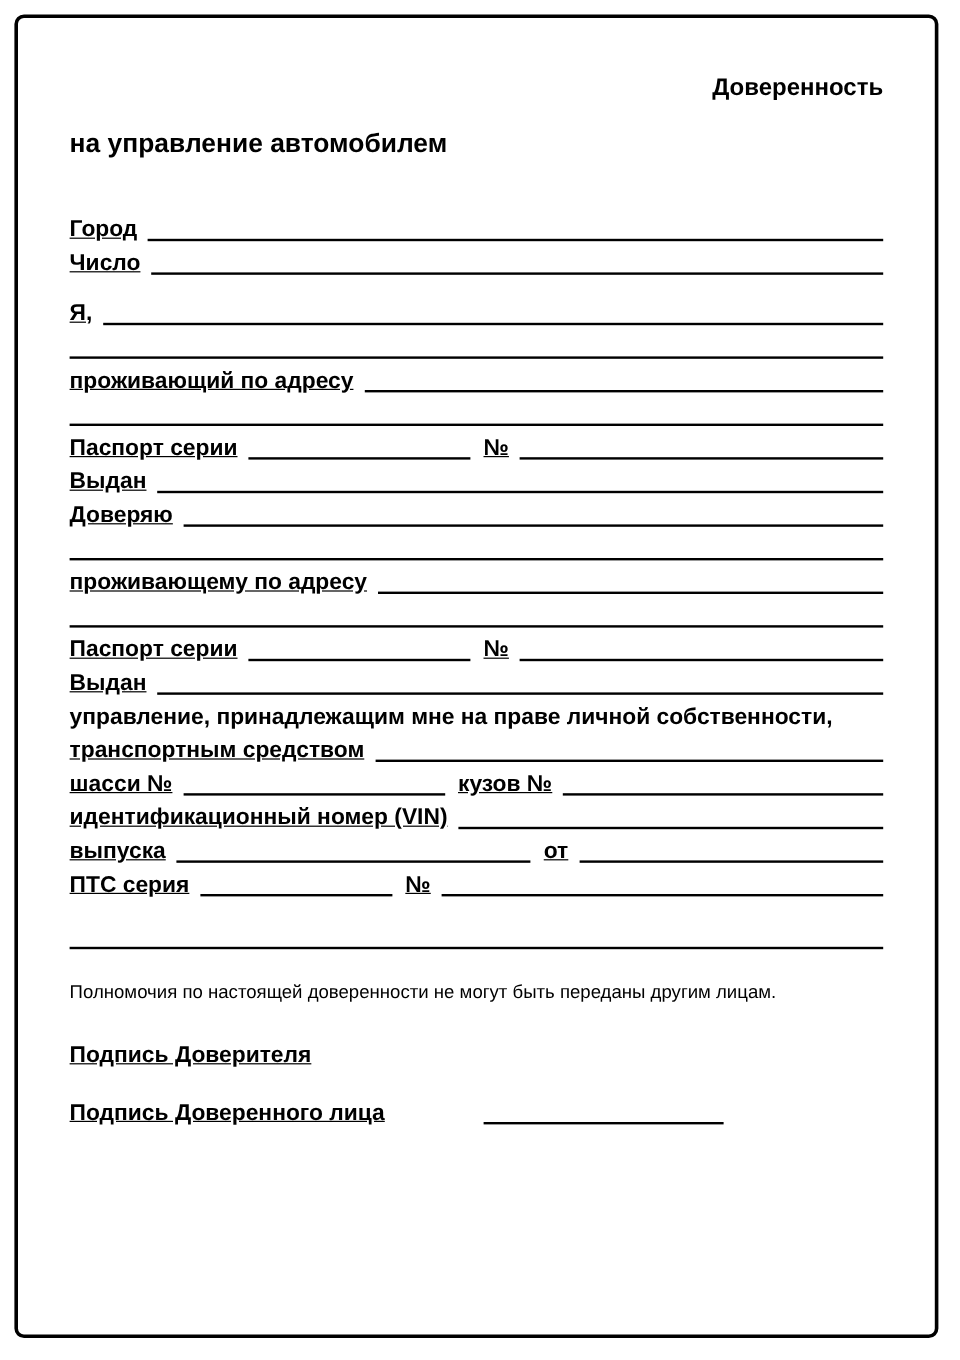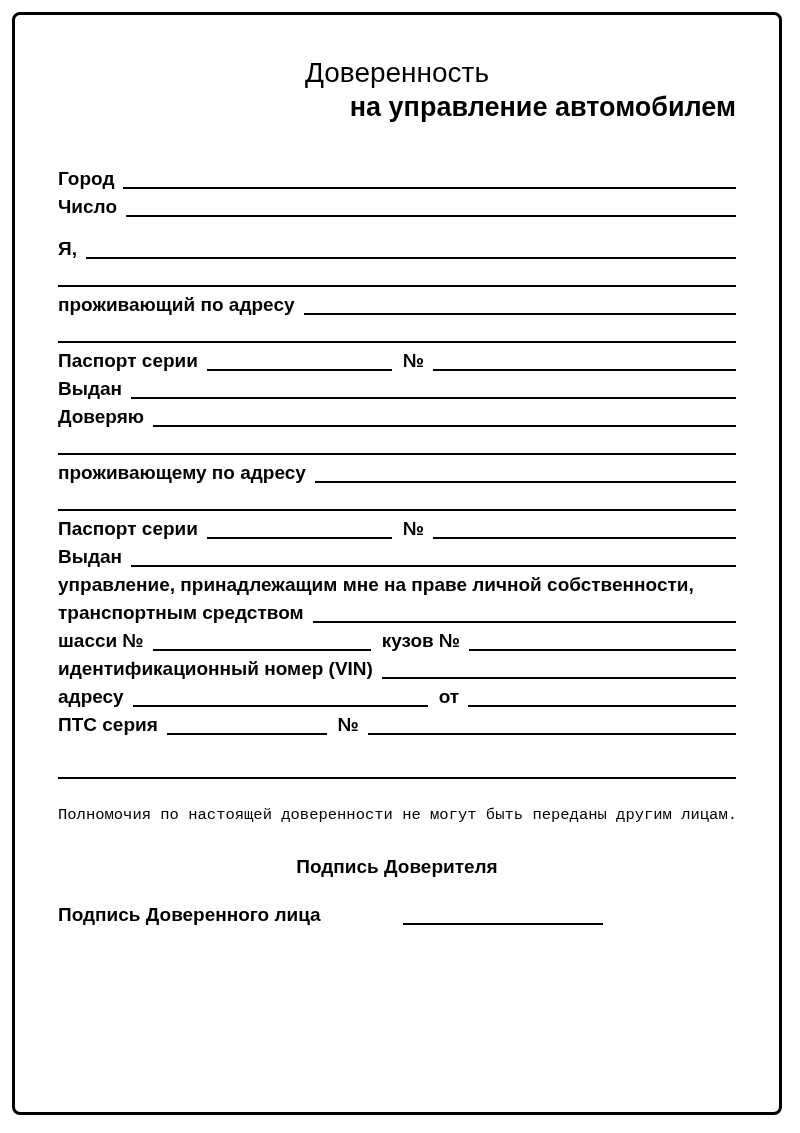--- a/index.html
+++ b/index.html
@@ -22,42 +22,43 @@
     height: 1103px;
     border: 3px solid #000;
     border-radius: 8px;
     box-sizing: border-box;
     background: #fff;
   }
   .content {
     padding: 42px 43px 0 43px;
   }
   .title {
-    text-align: center;
-    font-size: 28px;
-    font-weight: normal;
+    text-align: right;
+    font-size: 20px;
+    font-weight: bold;
     line-height: 32px;
   }
   .subtitle {
-    text-align: right;
-    font-size: 27px;
+    text-align: left;
+    font-size: 22px;
     font-weight: bold;
     line-height: 28px;
-    margin-top: 4px;
+    margin-top: 17px;
   }
   .form {
     margin-top: 46px;
     font-size: 19px;
     font-weight: bold;
   }
   .row {
     display: flex;
-    align-items: center;
+    align-items: flex-start;
     height: 23px;
     margin-bottom: 5px;
+    text-decoration: underline;
   }
   .lbl {
     white-space: pre;
     line-height: 23px;
     margin-right: 9px;
   }
   .mid {
     margin-left: 11px;
     margin-right: 9px;
   }
@@ -80,21 +81,20 @@
     line-height: 23px;
     height: 23px;
     margin-bottom: 5px;
     white-space: nowrap;
   }
   .note {
     font-size: 15.5px;
     font-weight: 400;
     line-height: 20px;
     white-space: nowrap;
-    font-family: Liberation Mono, monospace;
   }
   .sig-label {
     flex: 0 0 345px;
     white-space: pre;
     line-height: 23px;
   }
 </style>
 </head>
 <body>
 
@@ -192,21 +192,21 @@
         <span class="blank fill"></span>
       </div>
 
       <div class="row">
         <span class="lbl">идентификационный номер (VIN)</span>
         <span class="blank fill"></span>
       </div>
 
 
       <div class="row">
-        <span class="lbl">адресу</span>
+        <span class="lbl">выпуска</span>
         <span class="blank w295"></span>
         <span class="lbl mid">от</span>
         <span class="blank fill"></span>
       </div>
 
       <div class="row">
         <span class="lbl">ПТС серия</span>
         <span class="blank w160"></span>
         <span class="lbl mid">№</span>
         <span class="blank fill"></span>

